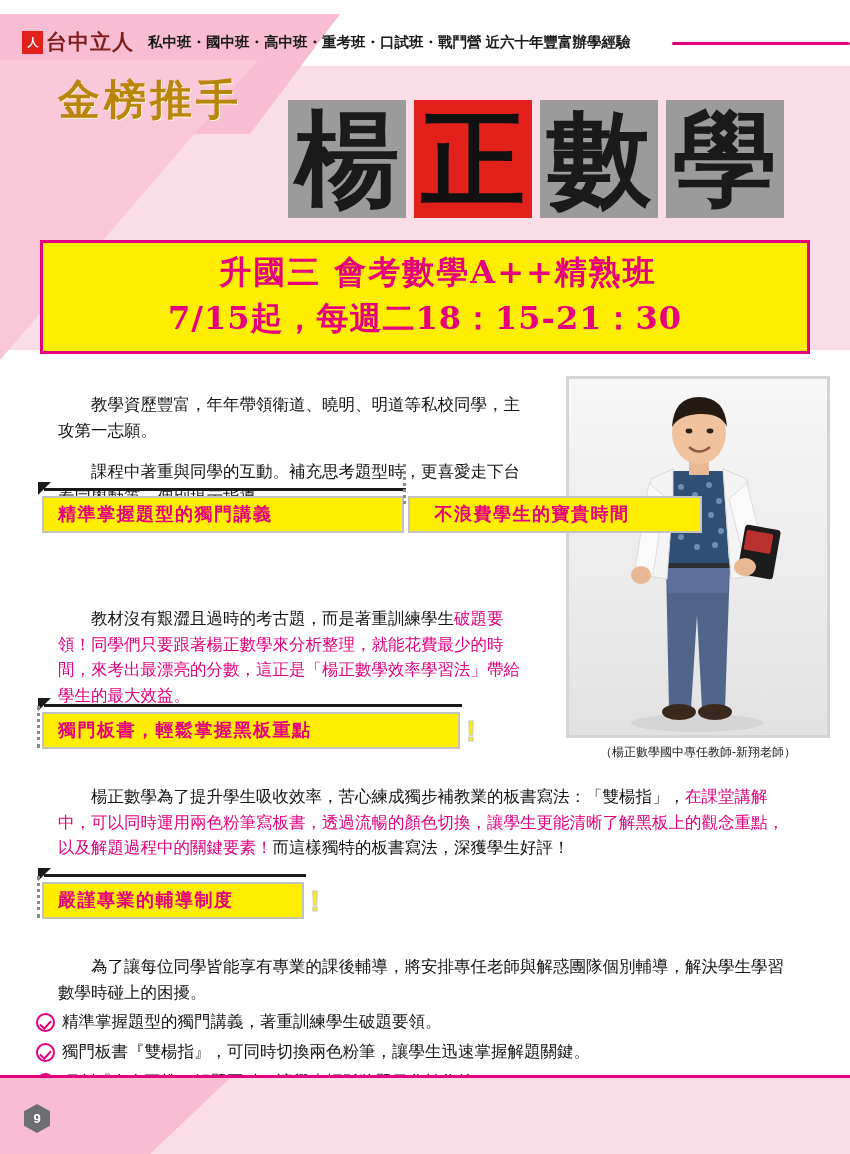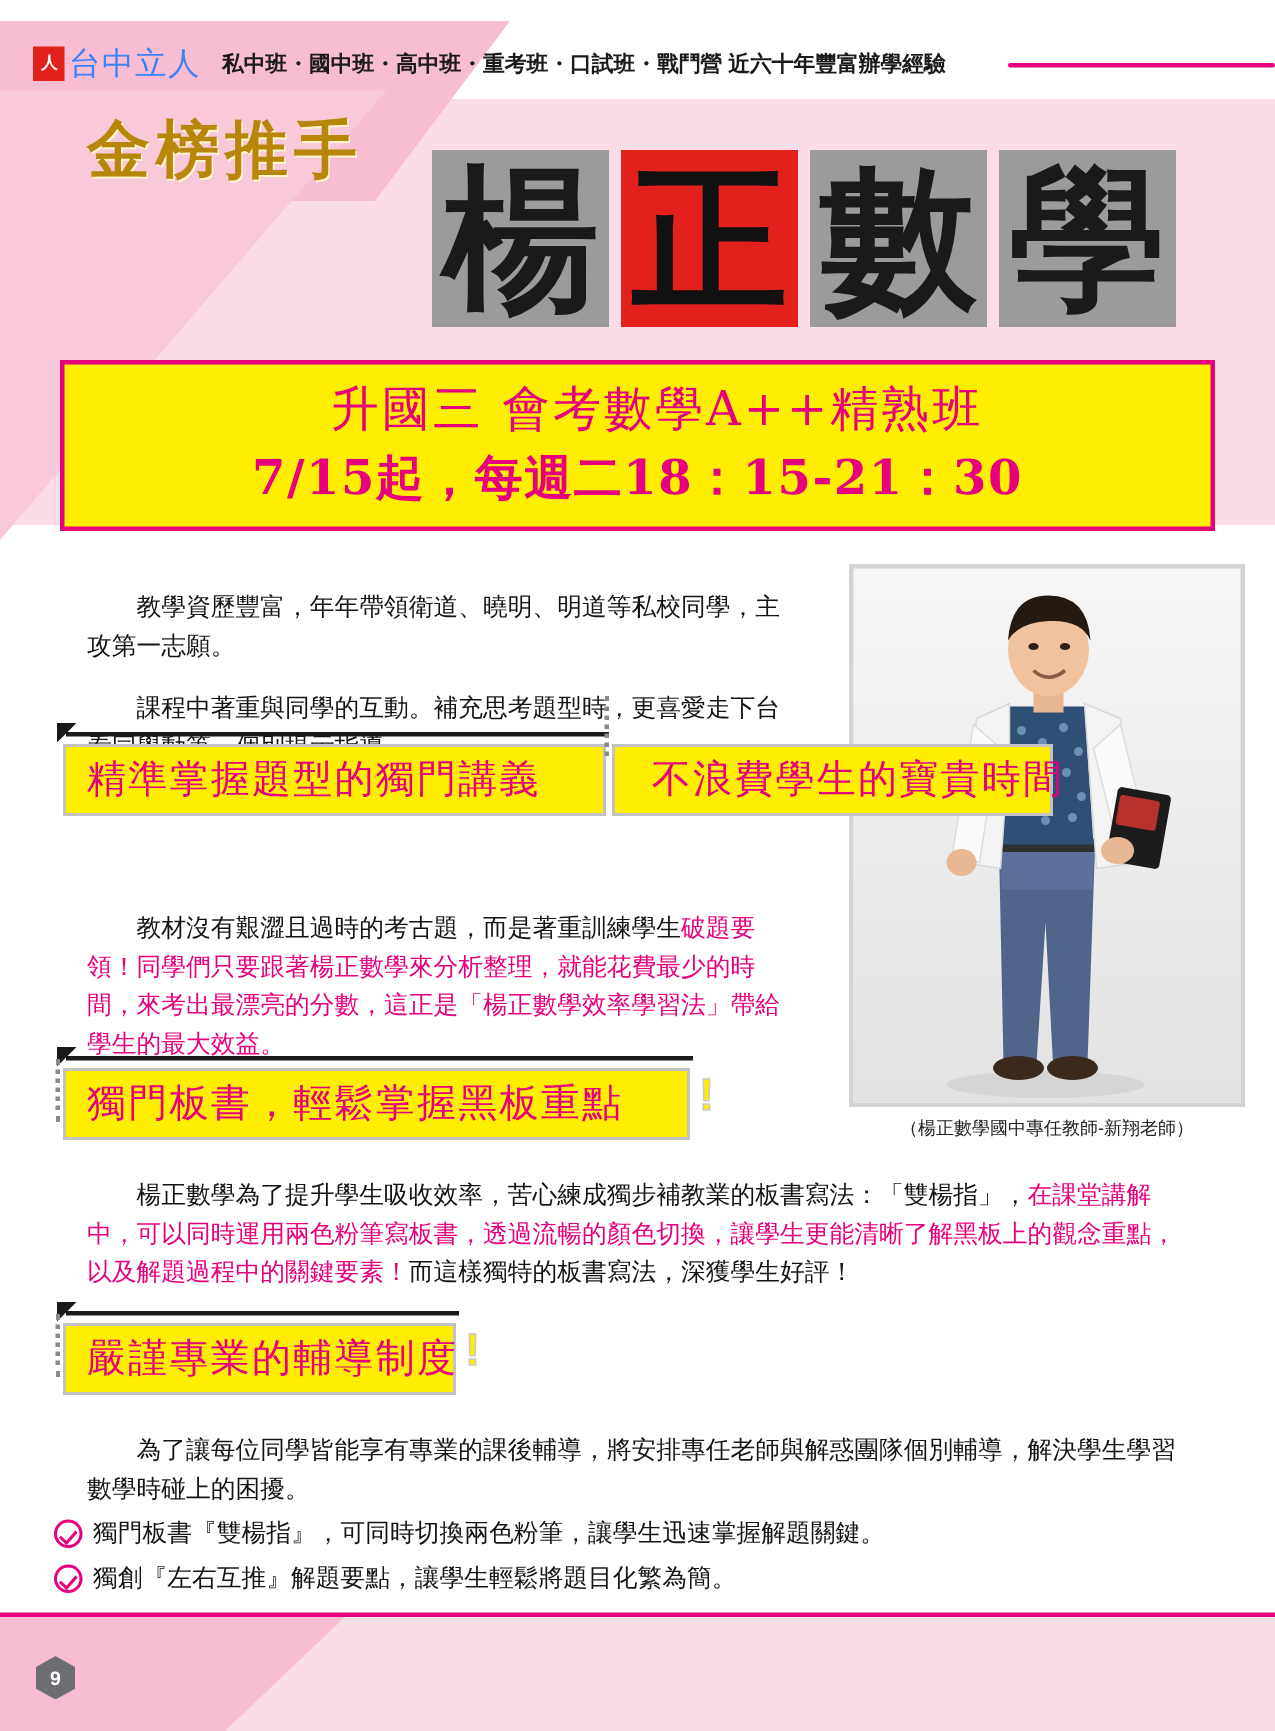--- a/index.html
+++ b/index.html
@@ -71,22 +71,22 @@
     color: #ffffff;
     font-size: 11px;
     line-height: 23px;
     text-align: center;
     font-weight: bold;
     letter-spacing: -1px;
   }
   .logo-text {
     font-family: "DejaVu Sans", sans-serif;
     font-size: 21px;
-    font-weight: normal;
-    color: #3b82f6;
+    font-weight: bold;
+    color: #7f1d1d;
     letter-spacing: 1px;
   }
   .header-tagline {
     margin-left: 14px;
     font-size: 14.5px;
     font-weight: bold;
     color: #1b1b1b;
     letter-spacing: 0px;
     white-space: nowrap;
   }
@@ -138,21 +138,21 @@
     left: 40px; top: 240px;
     width: 770px;
     background: #ffee00;
     border: 3px solid #e6007e;
     box-sizing: border-box;
     padding: 8px 0 10px 0;
     text-align: center;
   }
   .yb-line1 {
     font-size: 32px;
-    font-weight: normal;
+    font-weight: bold;
     color: #e6007e;
     letter-spacing: 2px;
     font-family: "DejaVu Serif", serif;
     padding-left: 26px;
   }
   .yb-line2 {
     font-size: 32px;
     font-weight: bold;
     color: #e6007e;
     letter-spacing: 1px;
@@ -217,22 +217,22 @@
   }
   .ribbon {
     position: relative;
     display: inline-block;
     background: #ffee00;
     border: 2px solid #c2c2c2;
     padding: 4px 14px 5px 14px;
     box-sizing: border-box;
   }
   .ribbon span {
-    font-size: 26px;
-    font-weight: normal;
+    font-size: 18px;
+    font-weight: bold;
     color: #e6007e;
     letter-spacing: 1.5px;
     font-family: "DejaVu Sans", sans-serif;
     white-space: nowrap;
   }
   .ribbon-top-line {
     position: absolute;
     left: 0; top: -10px;
     height: 3px;
     background: #1a1a1a;
@@ -467,20 +467,24 @@
         <div class="ribbon-excl" style="right:-18px; top:2px;">!</div>
       </div>
     </div>
     <div style="position:absolute; left:42px; top:578px; width:770px;">
       <p class="para">為了讓每位同學皆能享有專業的課後輔導，將安排專任老師與解惑團隊個別輔導，解決學生學習數學時碰上的困擾。</p>
     </div>
 
     <div class="bullets" style="top:650px;">
       <div class="bullet-row">
         <div class="check-icon"></div>
+        <div class="bullet-text">精準掌握題型的獨門講義，著重訓練學生破題要領。</div>
+      </div>
+      <div class="bullet-row">
+        <div class="check-icon"></div>
         <div class="bullet-text">獨門板書『雙楊指』，可同時切換兩色粉筆，讓學生迅速掌握解題關鍵。</div>
       </div>
       <div class="bullet-row">
         <div class="check-icon"></div>
         <div class="bullet-text">獨創『左右互推』解題要點，讓學生輕鬆將題目化繁為簡。</div>
       </div>
     </div>
 
   </div>
 

